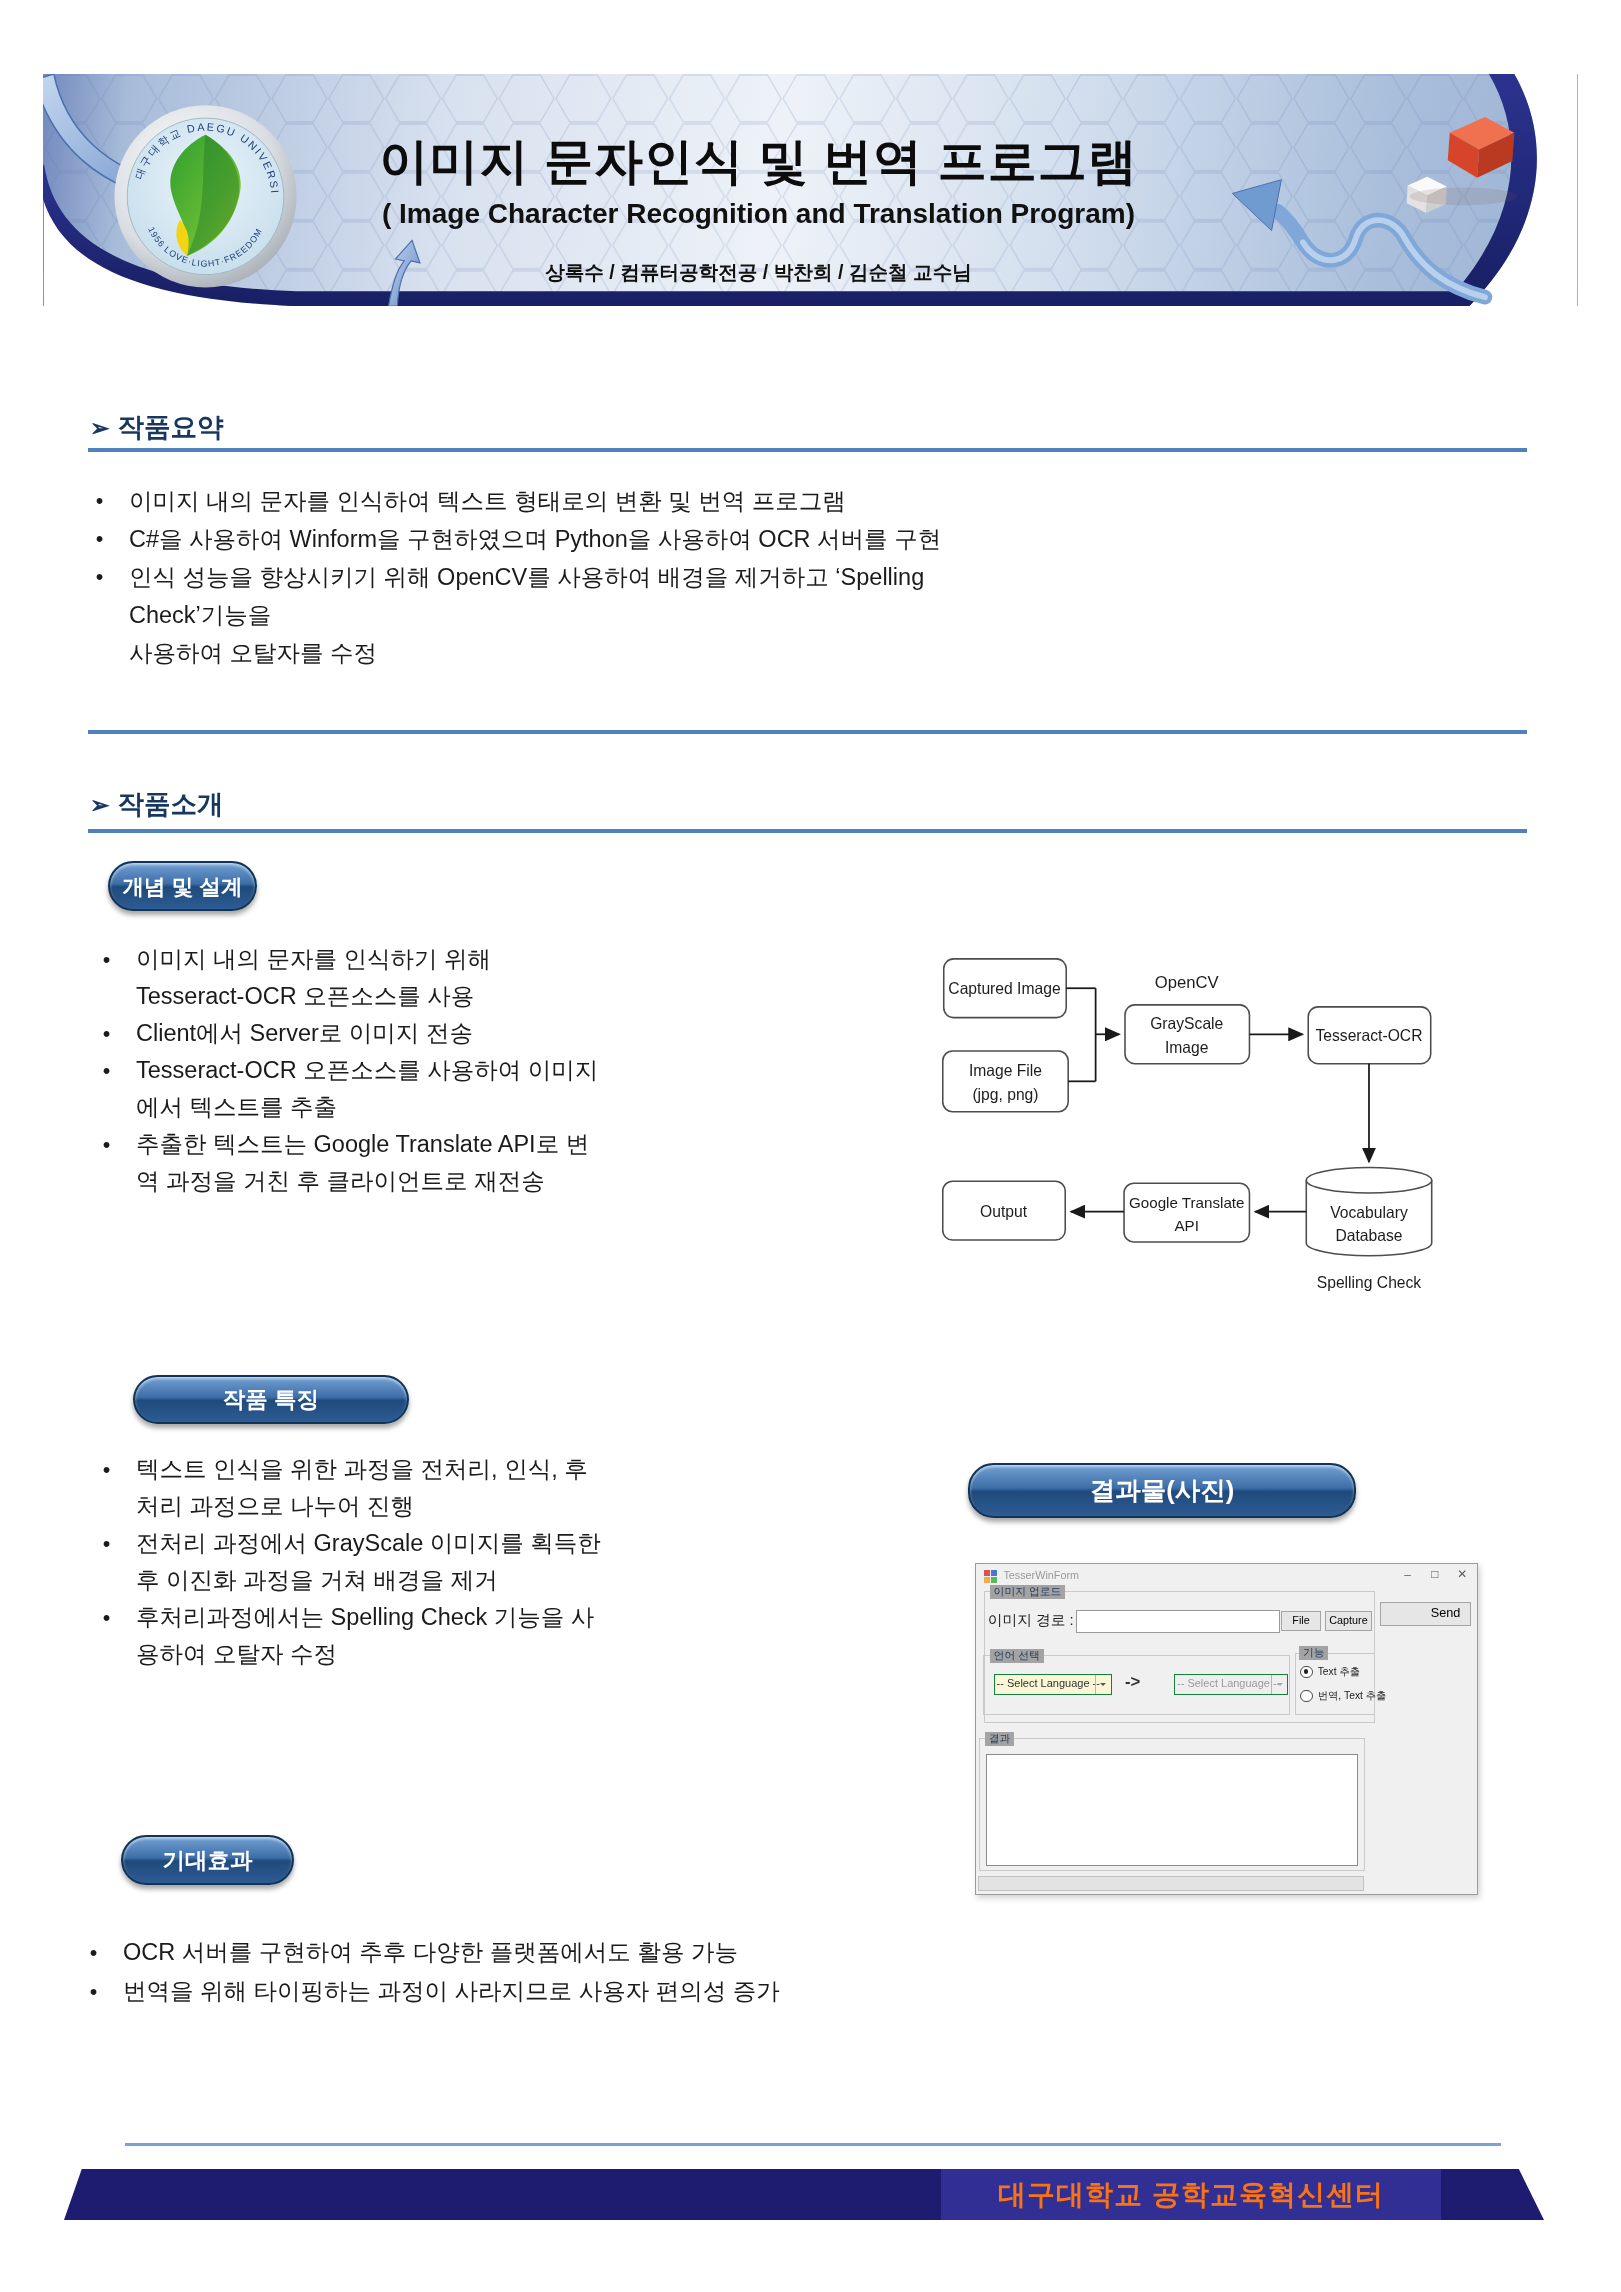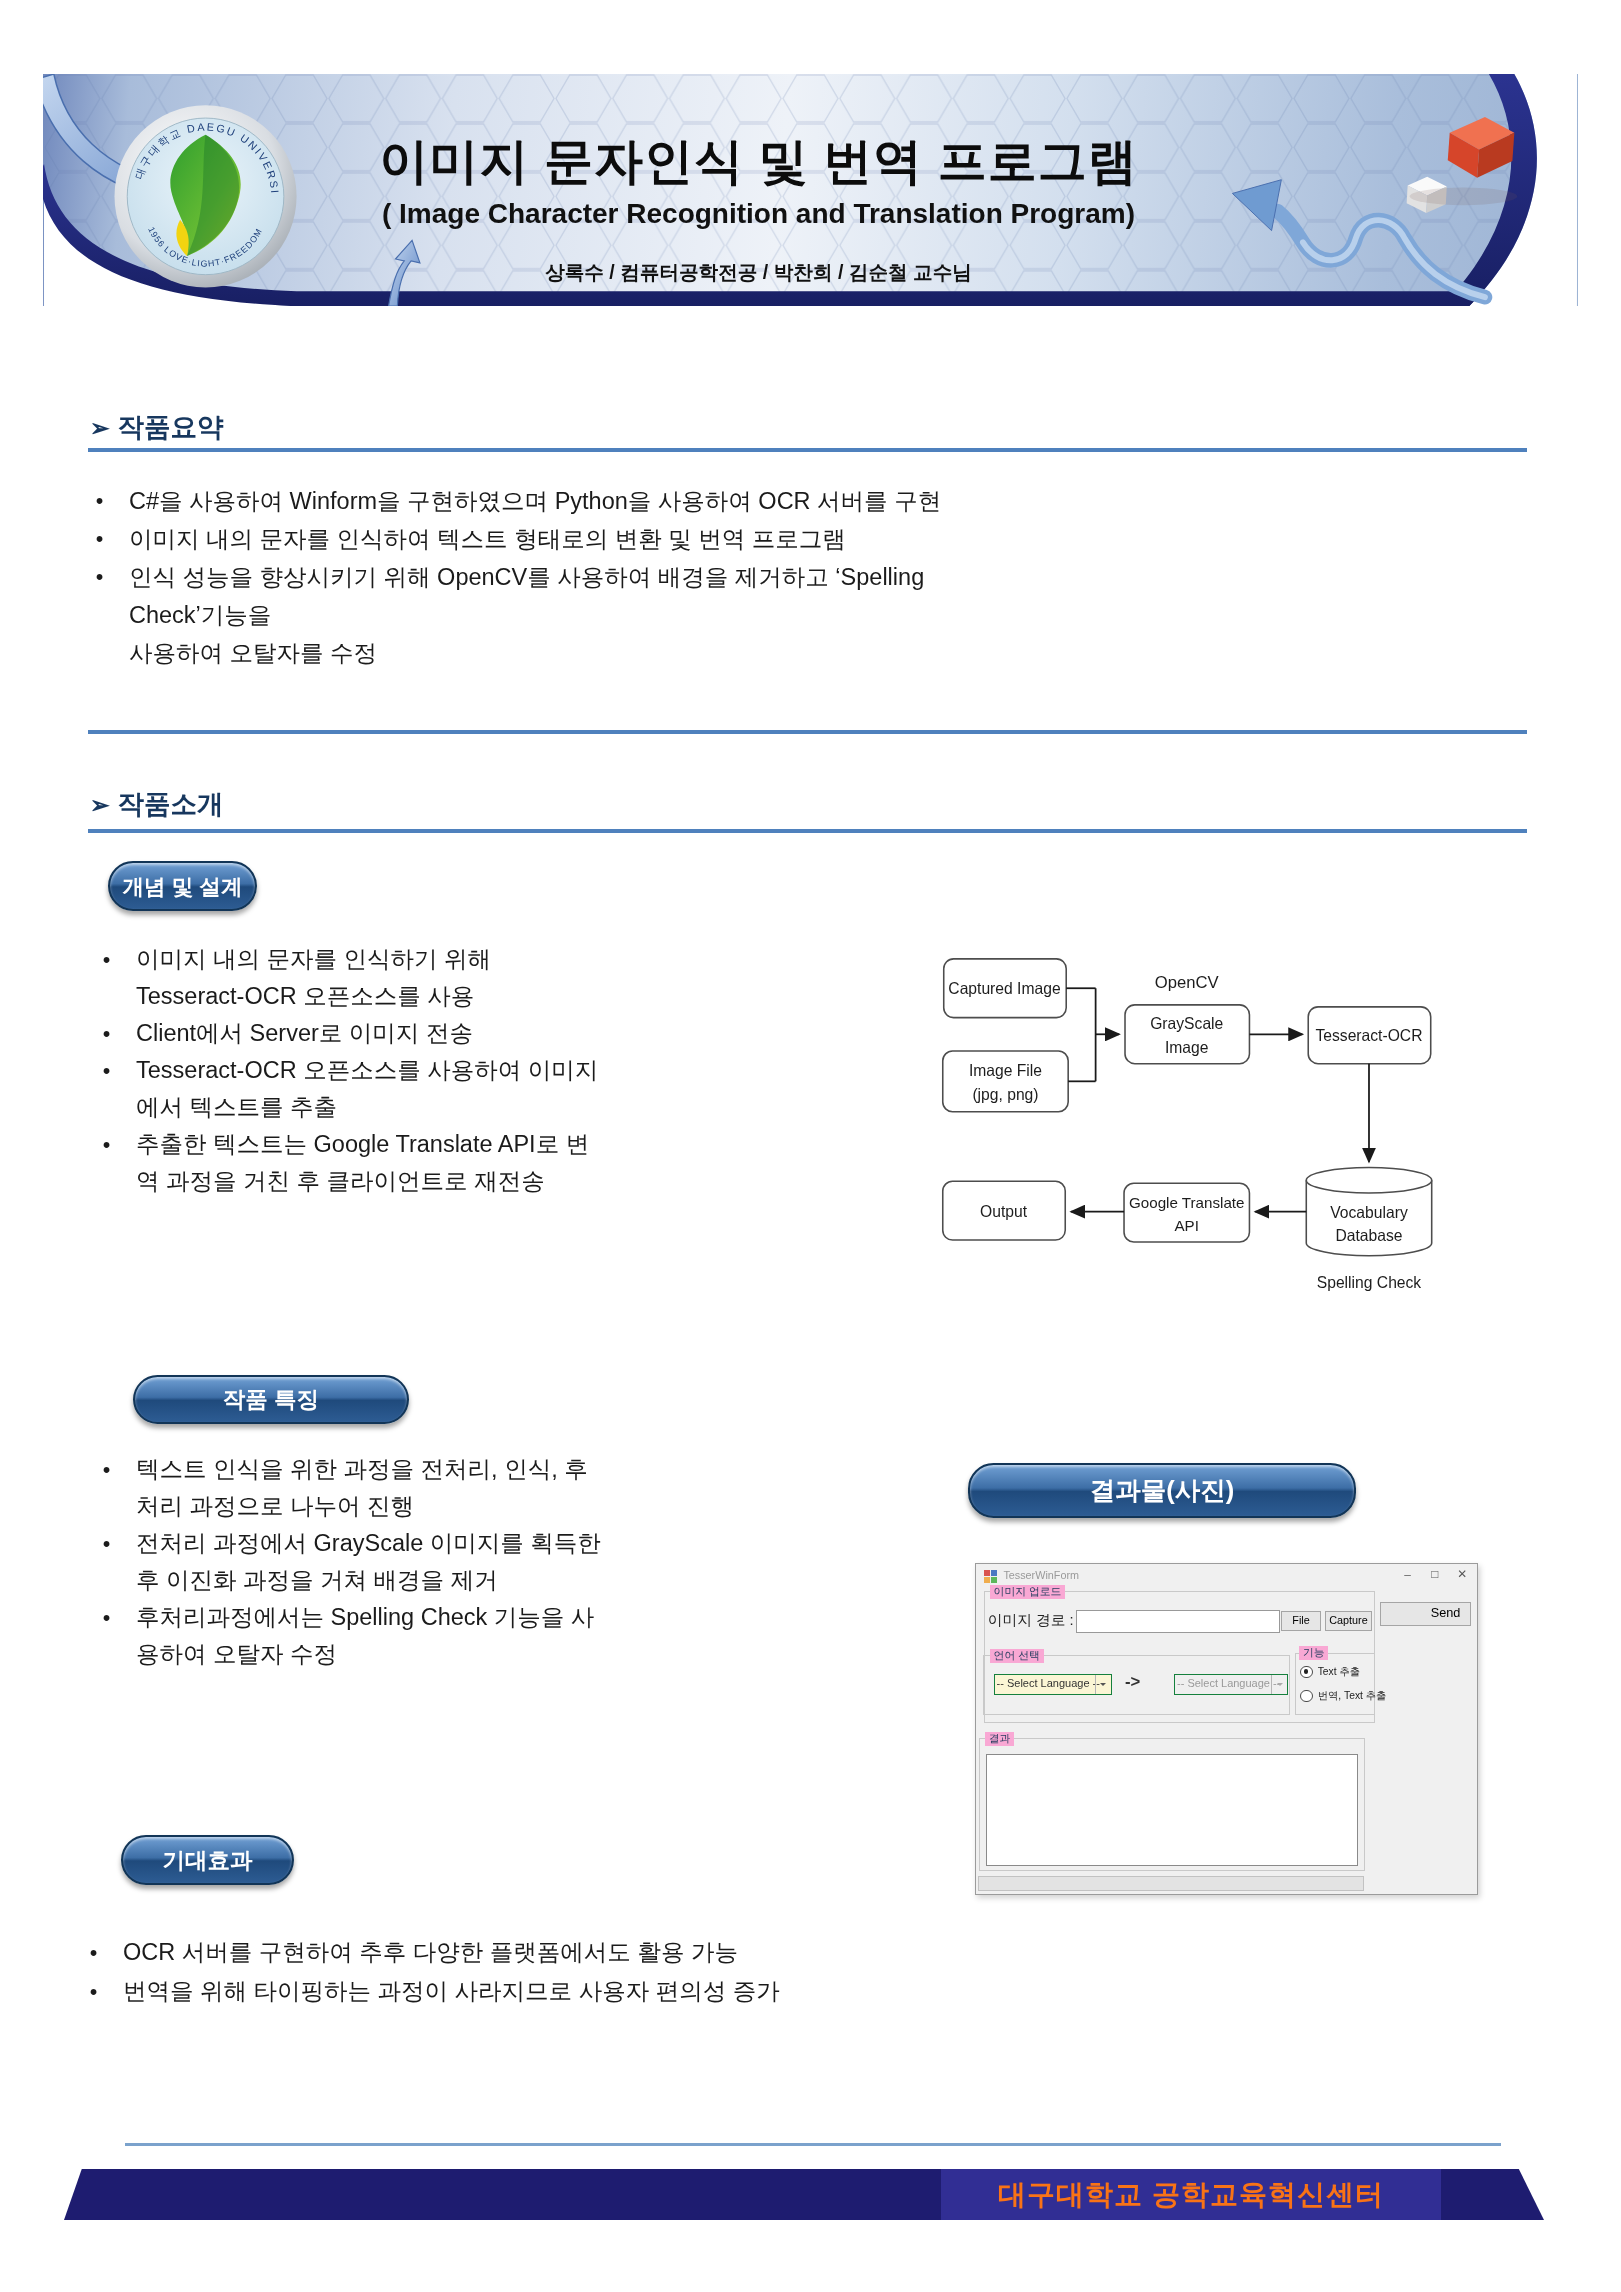--- a/index.html
+++ b/index.html
@@ -43,21 +43,21 @@
   .titlebar { position:absolute; left:0; top:0; width:100%; height:23.5px; }
   .appicon { position:absolute; left:7.8px; top:5.9px; width:12.7px; height:12.7px; display:grid;
     grid-template-columns:5.9px 5.9px; grid-template-rows:5.9px 5.9px; gap:1px; }
   .appicon i { display:block; }
   .appicon i:nth-child(1){background:#d9534f;} .appicon i:nth-child(2){background:#4a78c2;}
   .appicon i:nth-child(3){background:#f0ad4e;} .appicon i:nth-child(4){background:#5cb85c;}
   .wtitle { position:absolute; left:27.4px; top:4.9px; font-size:10.8px; color:#9a9a9a; }
   .wbtns { position:absolute; right:5.9px; top:2.9px; display:flex; gap:9.8px; color:#555; }
   .wbtn { width:17.6px; text-align:center; font-size:11.8px; cursor:default; }
   .grp { position:absolute; border:1px solid #c9c9c9; }
-  .grp-label { position:absolute; background:#f9a8d4; padding:0 3.9px; color:#1e395b; font-size:10.8px; }
+  .grp-label { position:absolute; background:#a3a3a3; padding:0 3.9px; color:#1e395b; font-size:10.8px; }
   .fld-label { position:absolute; font-size:14.7px; color:#222; }
   .tbox { position:absolute; background:#fff; border:1px solid #999; }
   .btn { position:absolute; background:#e6e6e6; border:1px solid #a5a5a5; font-size:10.8px;
          font-family:"Liberation Sans",sans-serif; padding:0; line-height:17.6px; text-align:center; }
   .dd { position:absolute; height:18.6px; border:1px solid #15803d; font-size:11px; line-height:17.6px;
         padding-left:2px; overflow:hidden; }
   .dd .arr { position:absolute; right:0; top:0; width:14.7px; height:100%; border-left:1px solid #b5b5b5;
         display:flex; align-items:center; justify-content:center; }
   .dd .arr::after { content:""; border:3.9px solid transparent; border-top-color:#555; margin-top:3.9px; }
   .dd.yellow { background:#fbf6d5; color:#333; }
@@ -165,22 +165,22 @@
     </div>
   </div>
 
   <div class="sec-h" style="left:90px; top:409px;">
     <span class="mark">➢</span>
     <span>작품요약</span>
   </div>
   <div class="rule" style="left:88px; top:448px; width:1439px;"></div>
 
   <ul class="blt" style="left:86px; top:482px; width:931px;">
+    <li>이미지 내의 문자를 인식하여 텍스트 형태로의 변환 및 번역 프로그램</li>
     <li>C#을 사용하여 Winform을 구현하였으며 Python을 사용하여 OCR 서버를 구현</li>
-    <li>이미지 내의 문자를 인식하여 텍스트 형태로의 변환 및 번역 프로그램</li>
     <li>인식 성능을 향상시키기 위해 OpenCV를 사용하여 배경을 제거하고 ‘Spelling Check’기능을
 사용하여 오탈자를 수정</li>
   </ul>
 
   <div class="rule" style="left:88px; top:730px; width:1439px;"></div>
 
   <div class="sec-h" style="left:90px; top:786px;">
     <span class="mark">➢</span>
     <span>작품소개</span>
   </div>

